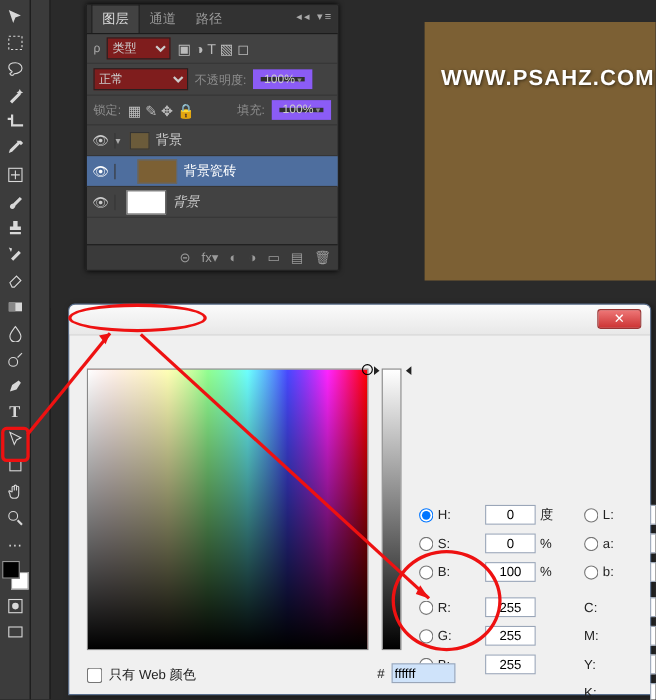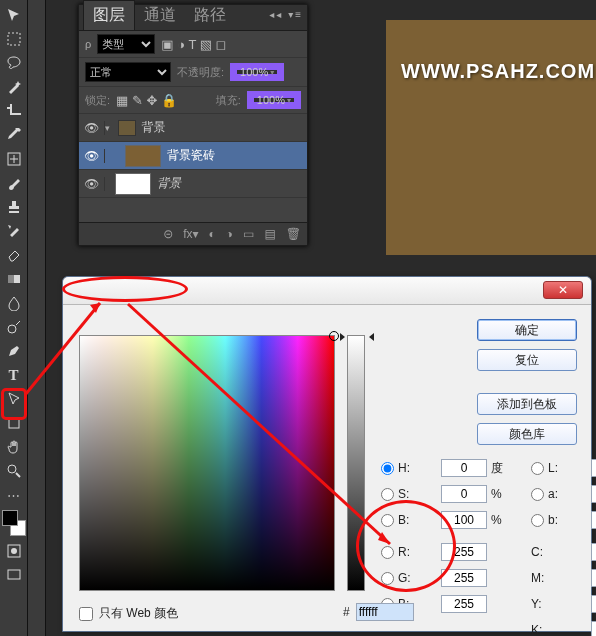--- a/index.html
+++ b/index.html
@@ -15,25 +15,25 @@
 
   .ruler-v { position: absolute; left: 28px; top: 0; width: 18px; height: 636px; background: #3b3b3b; border-right: 1px solid #111; color: #9b9b9b; font-size: 8px; text-align: center; }
 
   .workarea { position: absolute; left: 46px; top: 0; width: 550px; height: 280px; background: #2a2a2a; }
   .canvas-img { position: absolute; left: 340px; top: 20px; width: 256px; height: 235px; background: #7c6034; }
   .watermark { position: absolute; left: 355px; top: 60px; color: #fff; font: bold 20px Arial; text-shadow: 1px 1px 3px rgba(0,0,0,.6); letter-spacing: 1px; }
 
   
   .panel { position: absolute; left: 78px; top: 4px; width: 230px; background: #424242; border: 1px solid #1c1c1c; box-shadow: 0 0 5px #000; color: #ccc; font-size: 12px; }
   .panel-tabs { display: flex; background: #323232; border-bottom: 1px solid #1c1c1c; height: 26px; align-items: flex-end; padding-left: 4px; position: relative; }
-  .panel-tab { padding: 4px 9px; font-size: 16px; color: #999; cursor: pointer; }
+  .panel-tab { padding: 4px 9px; font-size: 12px; color: #999; cursor: pointer; }
   .panel-tab.active { background: #424242; color: #ddd; border: 1px solid #1c1c1c; border-bottom: none; }
   .panel-flyout { position: absolute; right: 4px; top: 4px; font-size: 10px; color: #aaa; letter-spacing: 2px; }
   .panel-row { display: flex; align-items: center; padding: 4px 6px; gap: 6px; border-bottom: 1px solid #353535; }
-  .panel select { background: #000000; color: #ccc; border: 1px solid #222; font-size: 11px; height: 20px; }
+  .panel select { background: #7f1d1d; color: #ccc; border: 1px solid #222; font-size: 11px; height: 20px; }
   .panel-lbl { color: #8d8d8d; font-size: 11px; }
   .pct-box { background: #2f2f2f; border: 7px solid #8b5cf6; padding: 0 3px; font-size: 11px; display: inline-flex; align-items: center; height: 18px; }
   .pct-box::after { content: "▾"; font-size: 8px; margin-left: 2px; color: #888; }
   .pill-row { display:flex; align-items:center; gap:6px; padding:3px 6px; border-bottom:1px solid #353535; }
   .pill-icons { display:inline-flex; gap:6px; align-items:center; color:#bbb; font-size:13px; }
 
   .layers-list { }
   .layer { display: flex; align-items: center; height: 28px; border-bottom: 1px solid #353535; }
   .layer .eye { width: 26px; text-align: center; border-right: 1px solid #353535; }
   .layer .thumb { width: 36px; height: 22px; margin: 0 6px; border: 1px solid #666; display: inline-block; }
@@ -281,27 +281,20 @@
     <div class="dlg-close">✕</div>
   </div>
   <div class="dlg-body">
     <div class="sv-box">
       <div class="sv-cursor"></div>
     </div>
     <div class="hue-bar">
       <div class="hue-ptr"></div>
     </div>
 
-    <div class="btns">
-      <div class="btn default">确定</div>
-      <div class="btn">复位</div>
-      <div style="height:6px"></div>
-      <div class="btn">添加到色板</div>
-      <div class="btn">颜色库</div>
-    </div>
 
     <div class="fields">
       <div class="fld-row">
           <label><input type="radio" name="m" checked="" style=""> H:</label>
           <input type="text" value="0" style="">
           <span class="unit">度</span>
         </div>
       <div class="fld-row right" style="top:0">
           <label><input type="radio" name="m" style=""> L:</label>
           <input type="text" value="100" style="">

